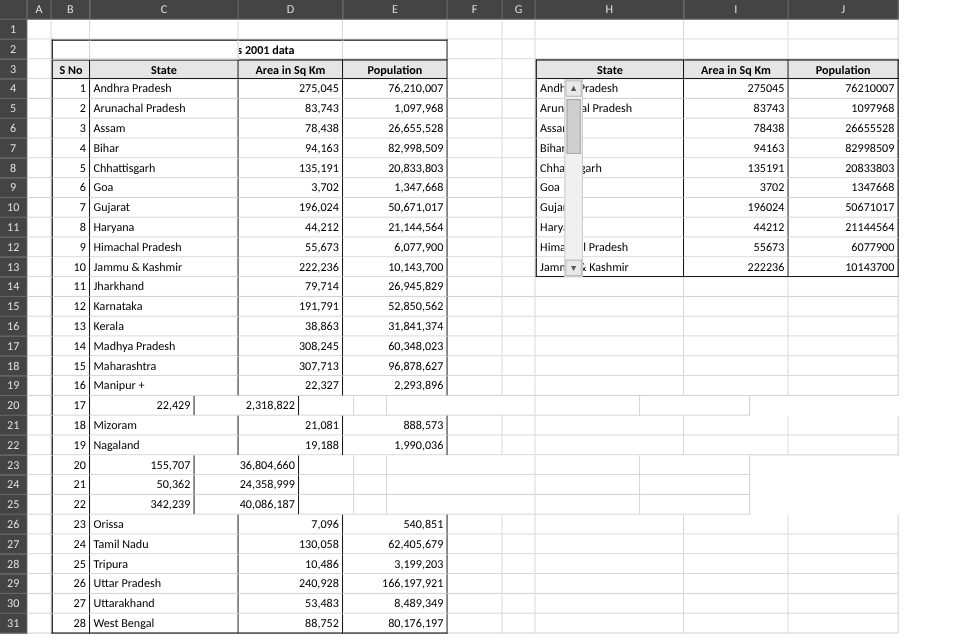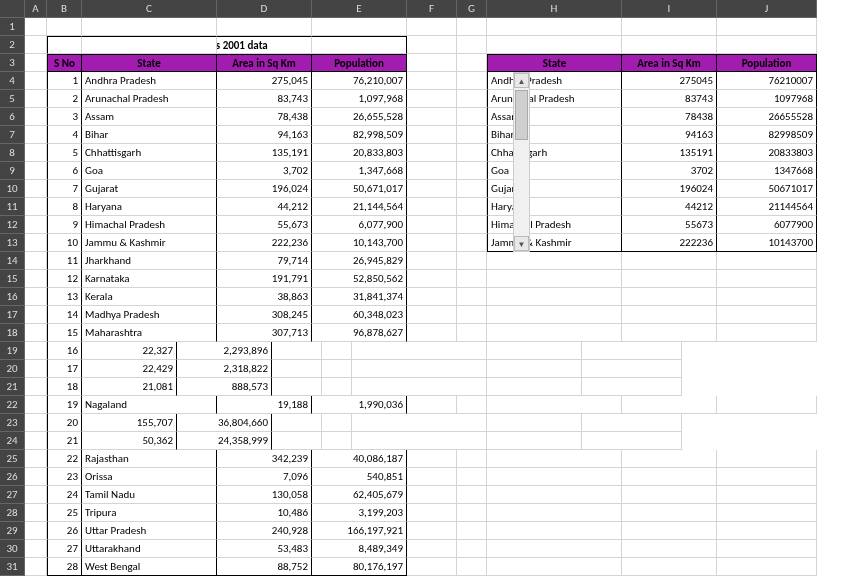--- a/index.html
+++ b/index.html
@@ -83,21 +83,21 @@
   .cG { width: 30px; }
   .cH { width: 135px; }
   .cI { width: 95px; }
   .cJ { width: 100px; }
   
   .bt { border-top: 1px solid #000; }
   .bb { border-bottom: 1px solid #000; }
   .bl { border-left: 1px solid #000; }
   .br { border-right: 1px solid #000; }
   .hdr {
-    background: #a21caf;
+    background: #e5e5e5;
     font-weight: bold;
     text-align: center;
   }
   .num { text-align: right; }
   .title { font-weight: bold; text-align: center; }
   .scrollbar {
     position: absolute;
     width: 17px;
     background: #f0f0f0;
     border: 1px solid #ccc;
@@ -376,20 +376,21 @@
         <div class="cell cE num br">96,878,627</div>
         <div class="cell cF"></div>
         <div class="cell cG"></div>
         <div class="cell cH"></div>
         <div class="cell cI"></div>
         <div class="cell cJ"></div>
       </div>
       <div class="gridrow">
         <div class="cell cA"></div>
         <div class="cell cB num bl br">16</div>
+        <div class="cell cC br">Manipur +</div>
         <div class="cell cD num br">22,327</div>
         <div class="cell cE num br">2,293,896</div>
         <div class="cell cF"></div>
         <div class="cell cG"></div>
         <div class="cell cH"></div>
         <div class="cell cI"></div>
         <div class="cell cJ"></div>
       </div>
       <div class="gridrow">
         <div class="cell cA"></div>
@@ -398,20 +399,21 @@
         <div class="cell cE num br">2,318,822</div>
         <div class="cell cF"></div>
         <div class="cell cG"></div>
         <div class="cell cH"></div>
         <div class="cell cI"></div>
         <div class="cell cJ"></div>
       </div>
       <div class="gridrow">
         <div class="cell cA"></div>
         <div class="cell cB num bl br">18</div>
+        <div class="cell cC br">Mizoram</div>
         <div class="cell cD num br">21,081</div>
         <div class="cell cE num br">888,573</div>
         <div class="cell cF"></div>
         <div class="cell cG"></div>
         <div class="cell cH"></div>
         <div class="cell cI"></div>
         <div class="cell cJ"></div>
       </div>
       <div class="gridrow">
         <div class="cell cA"></div>
@@ -443,21 +445,20 @@
         <div class="cell cE num br">24,358,999</div>
         <div class="cell cF"></div>
         <div class="cell cG"></div>
         <div class="cell cH"></div>
         <div class="cell cI"></div>
         <div class="cell cJ"></div>
       </div>
       <div class="gridrow">
         <div class="cell cA"></div>
         <div class="cell cB num bl br">22</div>
-        <div class="cell cC br">Rajasthan</div>
         <div class="cell cD num br">342,239</div>
         <div class="cell cE num br">40,086,187</div>
         <div class="cell cF"></div>
         <div class="cell cG"></div>
         <div class="cell cH"></div>
         <div class="cell cI"></div>
         <div class="cell cJ"></div>
       </div>
       <div class="gridrow">
         <div class="cell cA"></div>

